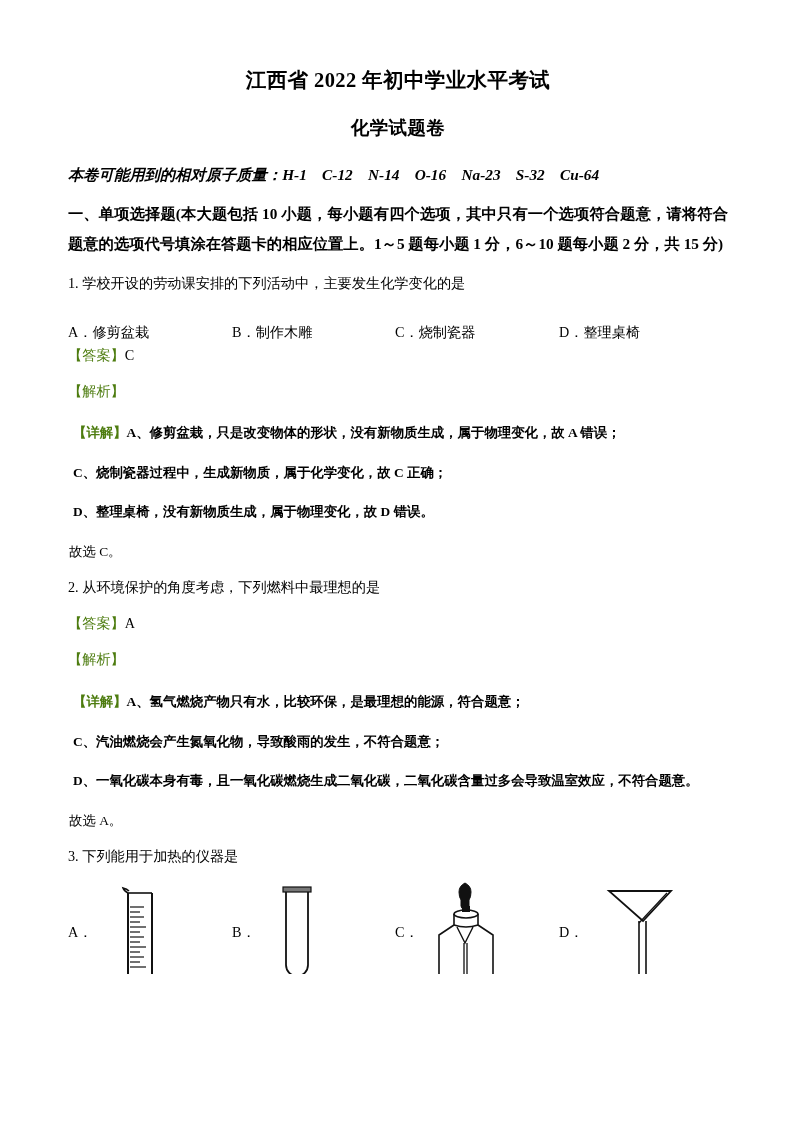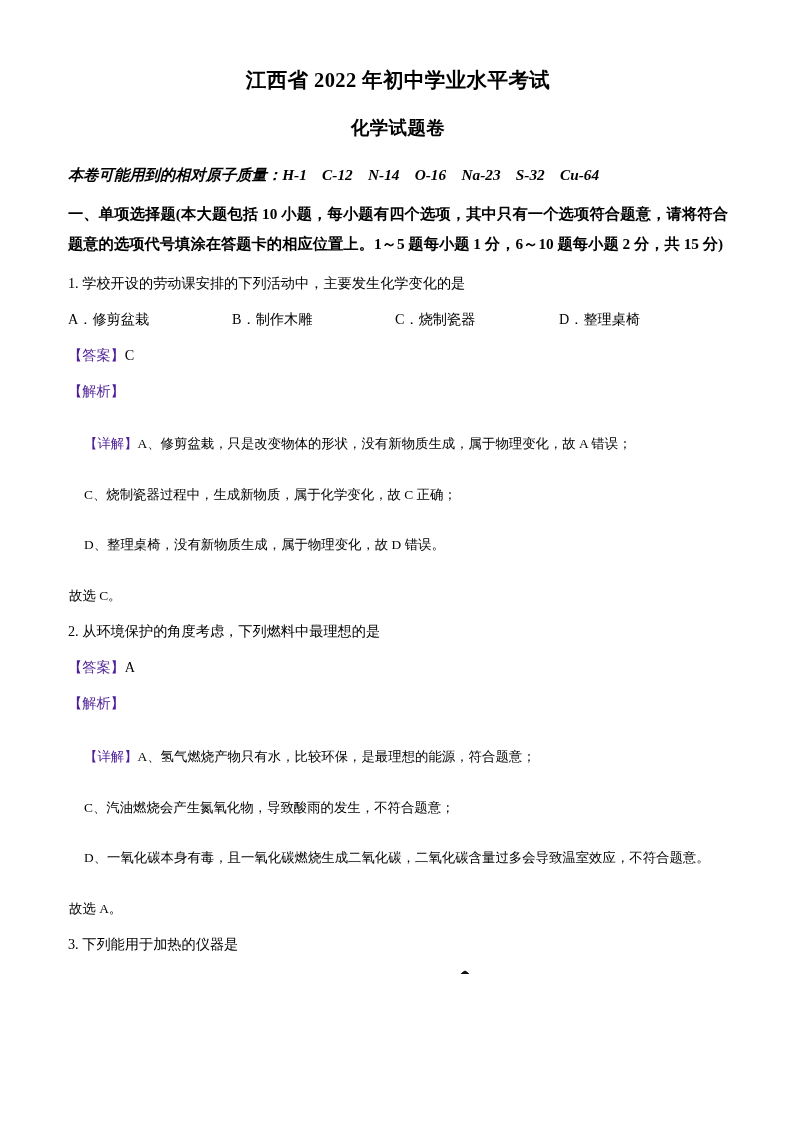--- a/index.html
+++ b/index.html
@@ -74,46 +74,47 @@
   }
   .options-row {
     position: relative;
     height: 20px;
     margin: 0;
     padding-top: 15px;
     font-size: 14.2px;
   }
   .opt {
     position: absolute;
-    top: 15px;
+    top: 28px;
     white-space: nowrap;
   }
   .opt-a { left: 0px; }
   .opt-b { left: 164px; }
   .opt-c { left: 327px; }
   .opt-d { left: 491px; }
 
   .answer-line, .analysis-line {
     font-size: 14.2px;
     margin: 0;
     padding-top: 16px;
     line-height: 1.4;
   }
   .marker {
-    color: #4c1d95;
+    color: #4d7c0f;
   }
   .answer-value {
     color: #000000;
   }
   .detail-line {
     font-size: 13.4px;
-    margin: 16px;
+    margin: 5px;
     padding-top: 15px;
     line-height: 1.45;
     text-align: justify;
+    font-weight: bold;
   }
   .detail-line.first {
     padding-top: 17px;
   }
   .conclusion-line {
     font-size: 13.4px;
     margin: 1px;
     padding-top: 15px;
     line-height: 1.45;
   }

